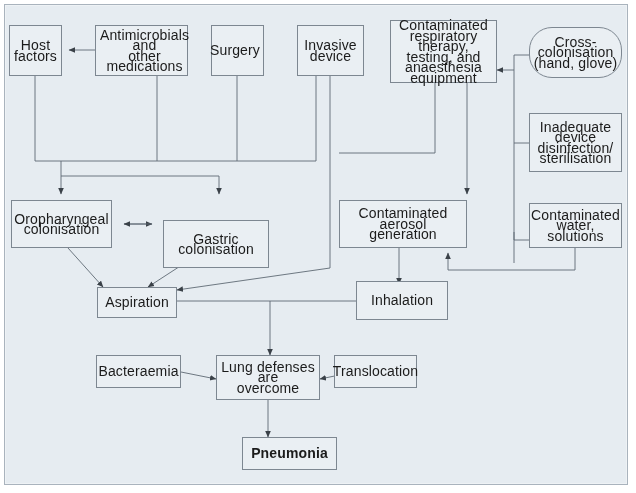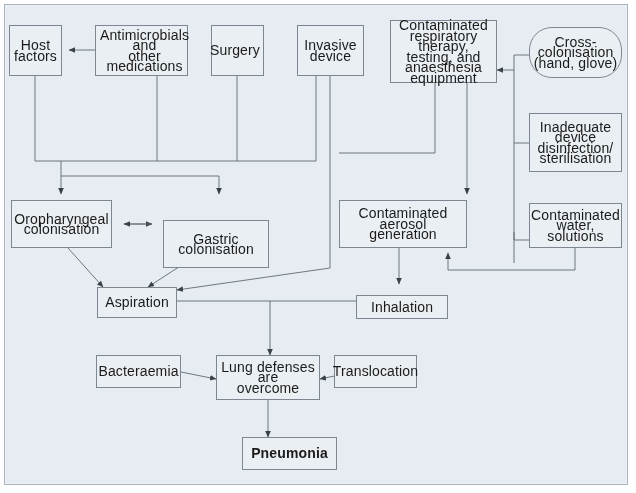--- a/index.html
+++ b/index.html
@@ -166,21 +166,21 @@
 
   <div class="node" style="left:339px;top:200px; width:128px; height:48px;">
     <span>Contaminated aerosol
 generation</span>
   </div>
 
   <div class="node" style="left:97px; top:287px; width:80px;  height:31px;">
     <span>Aspiration</span>
   </div>
 
-  <div class="node" style="left:356px;top:295px; width:92px;  height:24px;">
+  <div class="node" style="left:356px;top:281px; width:92px;  height:39px;">
     <span>Inhalation</span>
   </div>
 
   <div class="node" style="left:96px; top:355px; width:85px;  height:33px;">
     <span>Bacteraemia</span>
   </div>
 
   <div class="node" style="left:216px;top:355px; width:104px; height:45px;">
     <span>Lung defenses are
 overcome</span>

